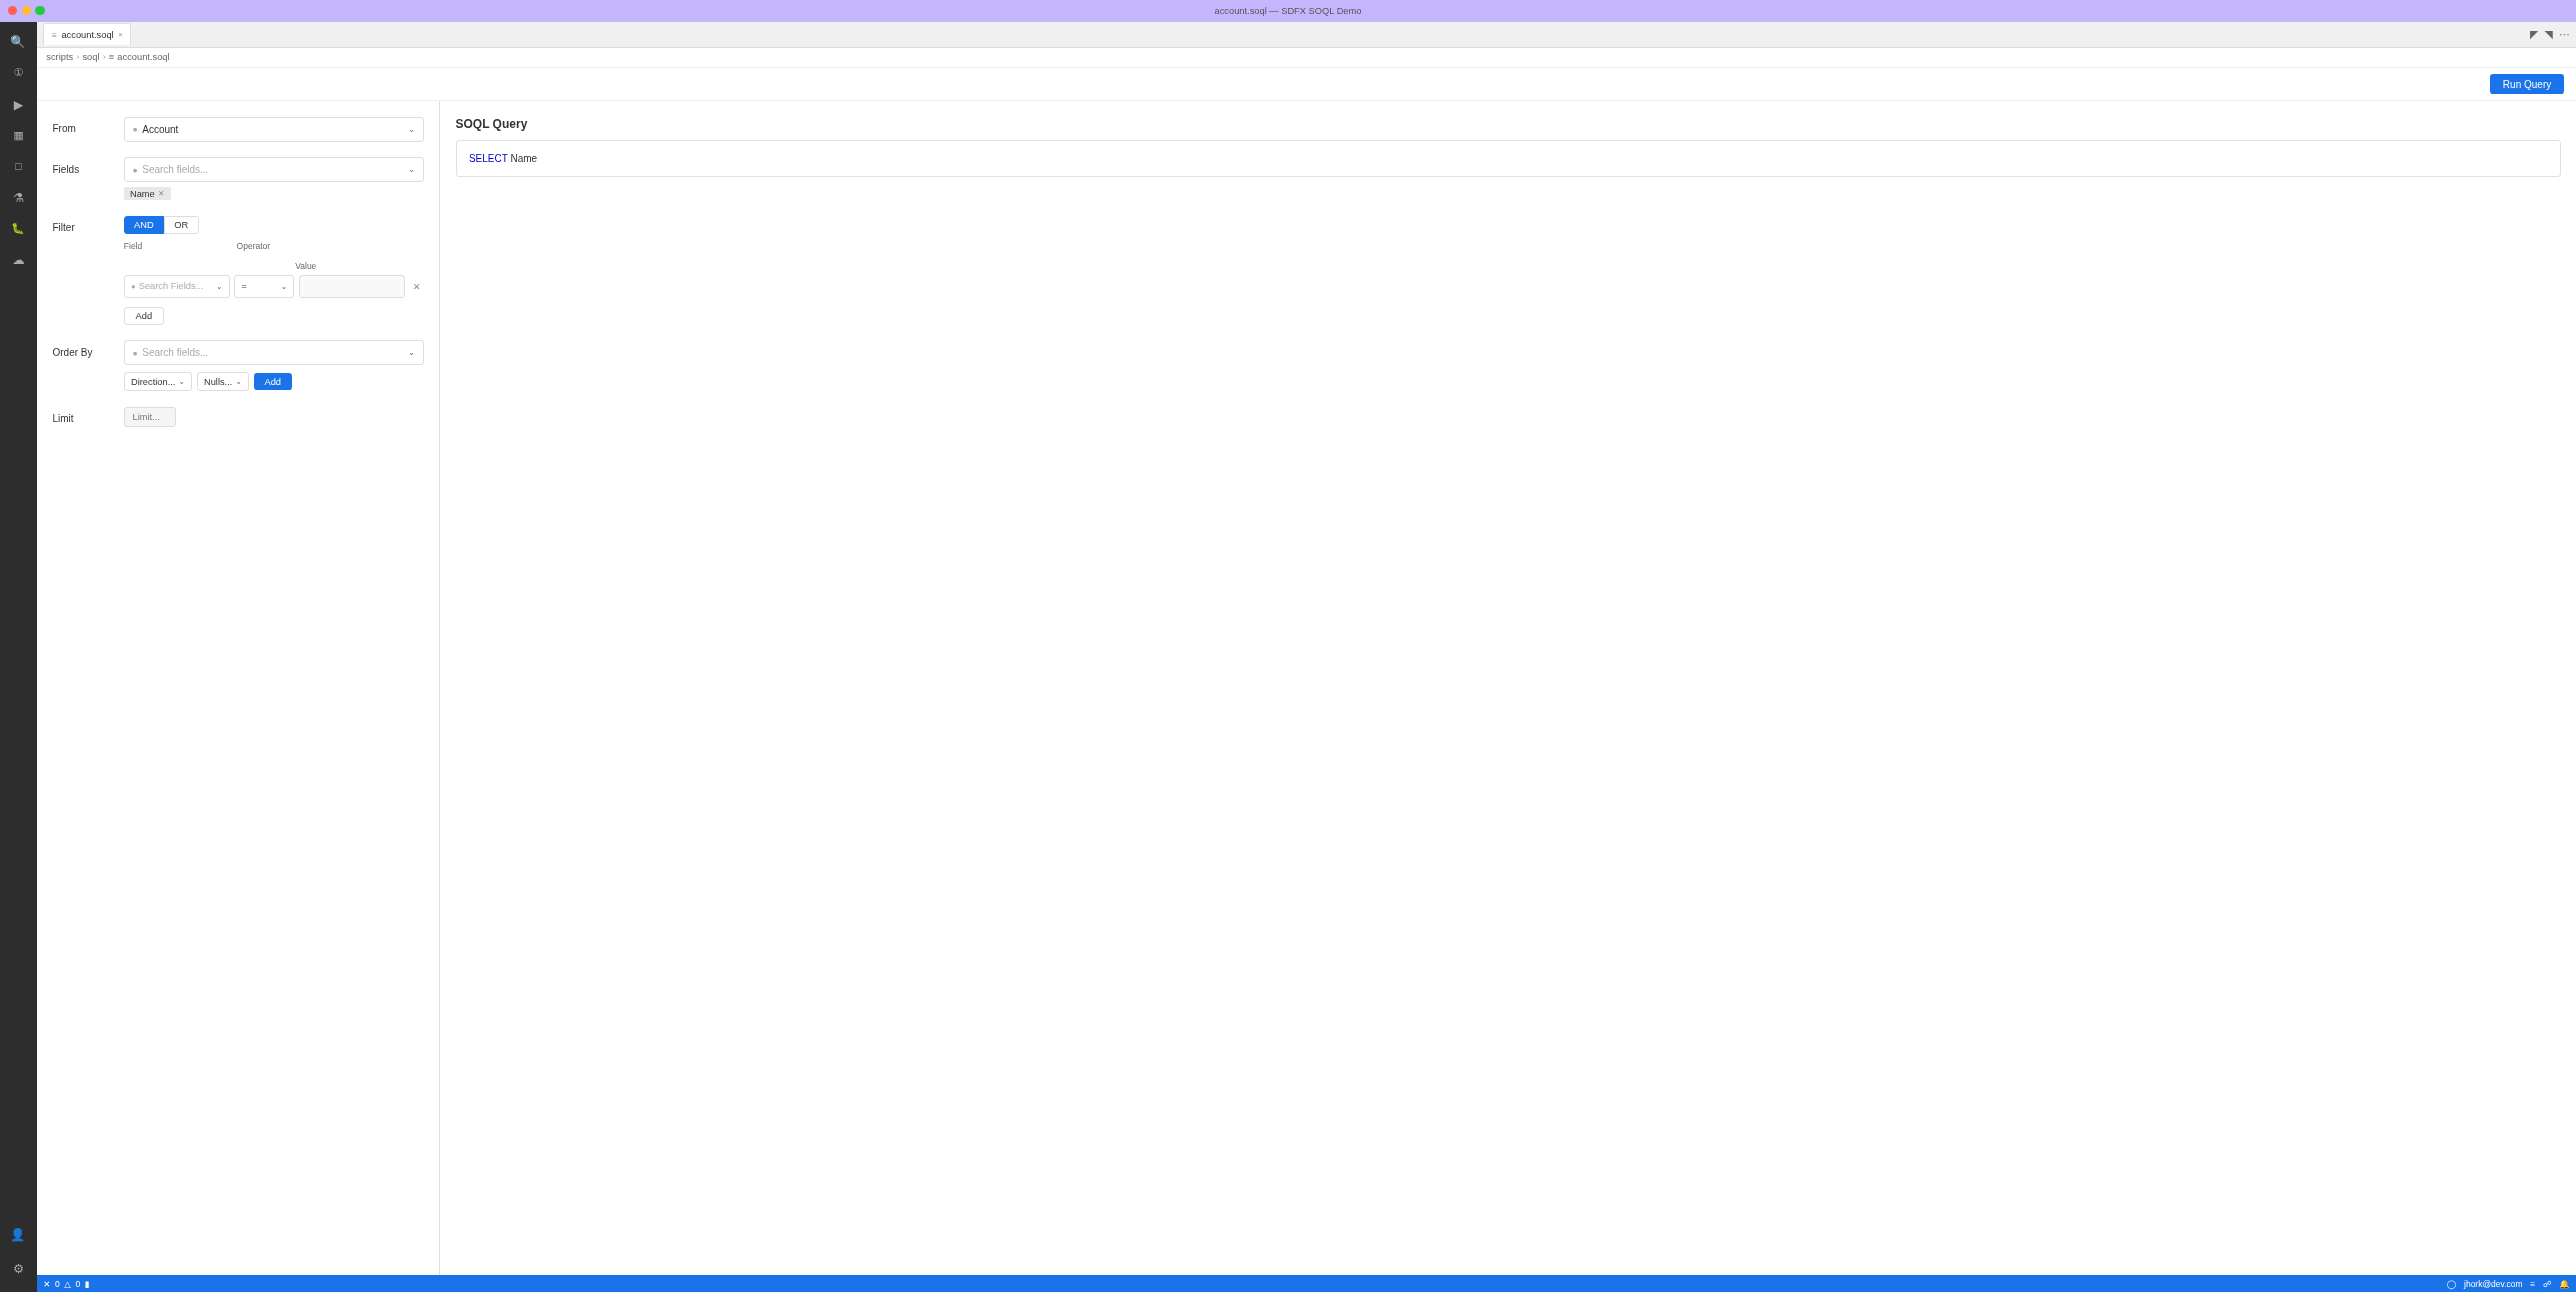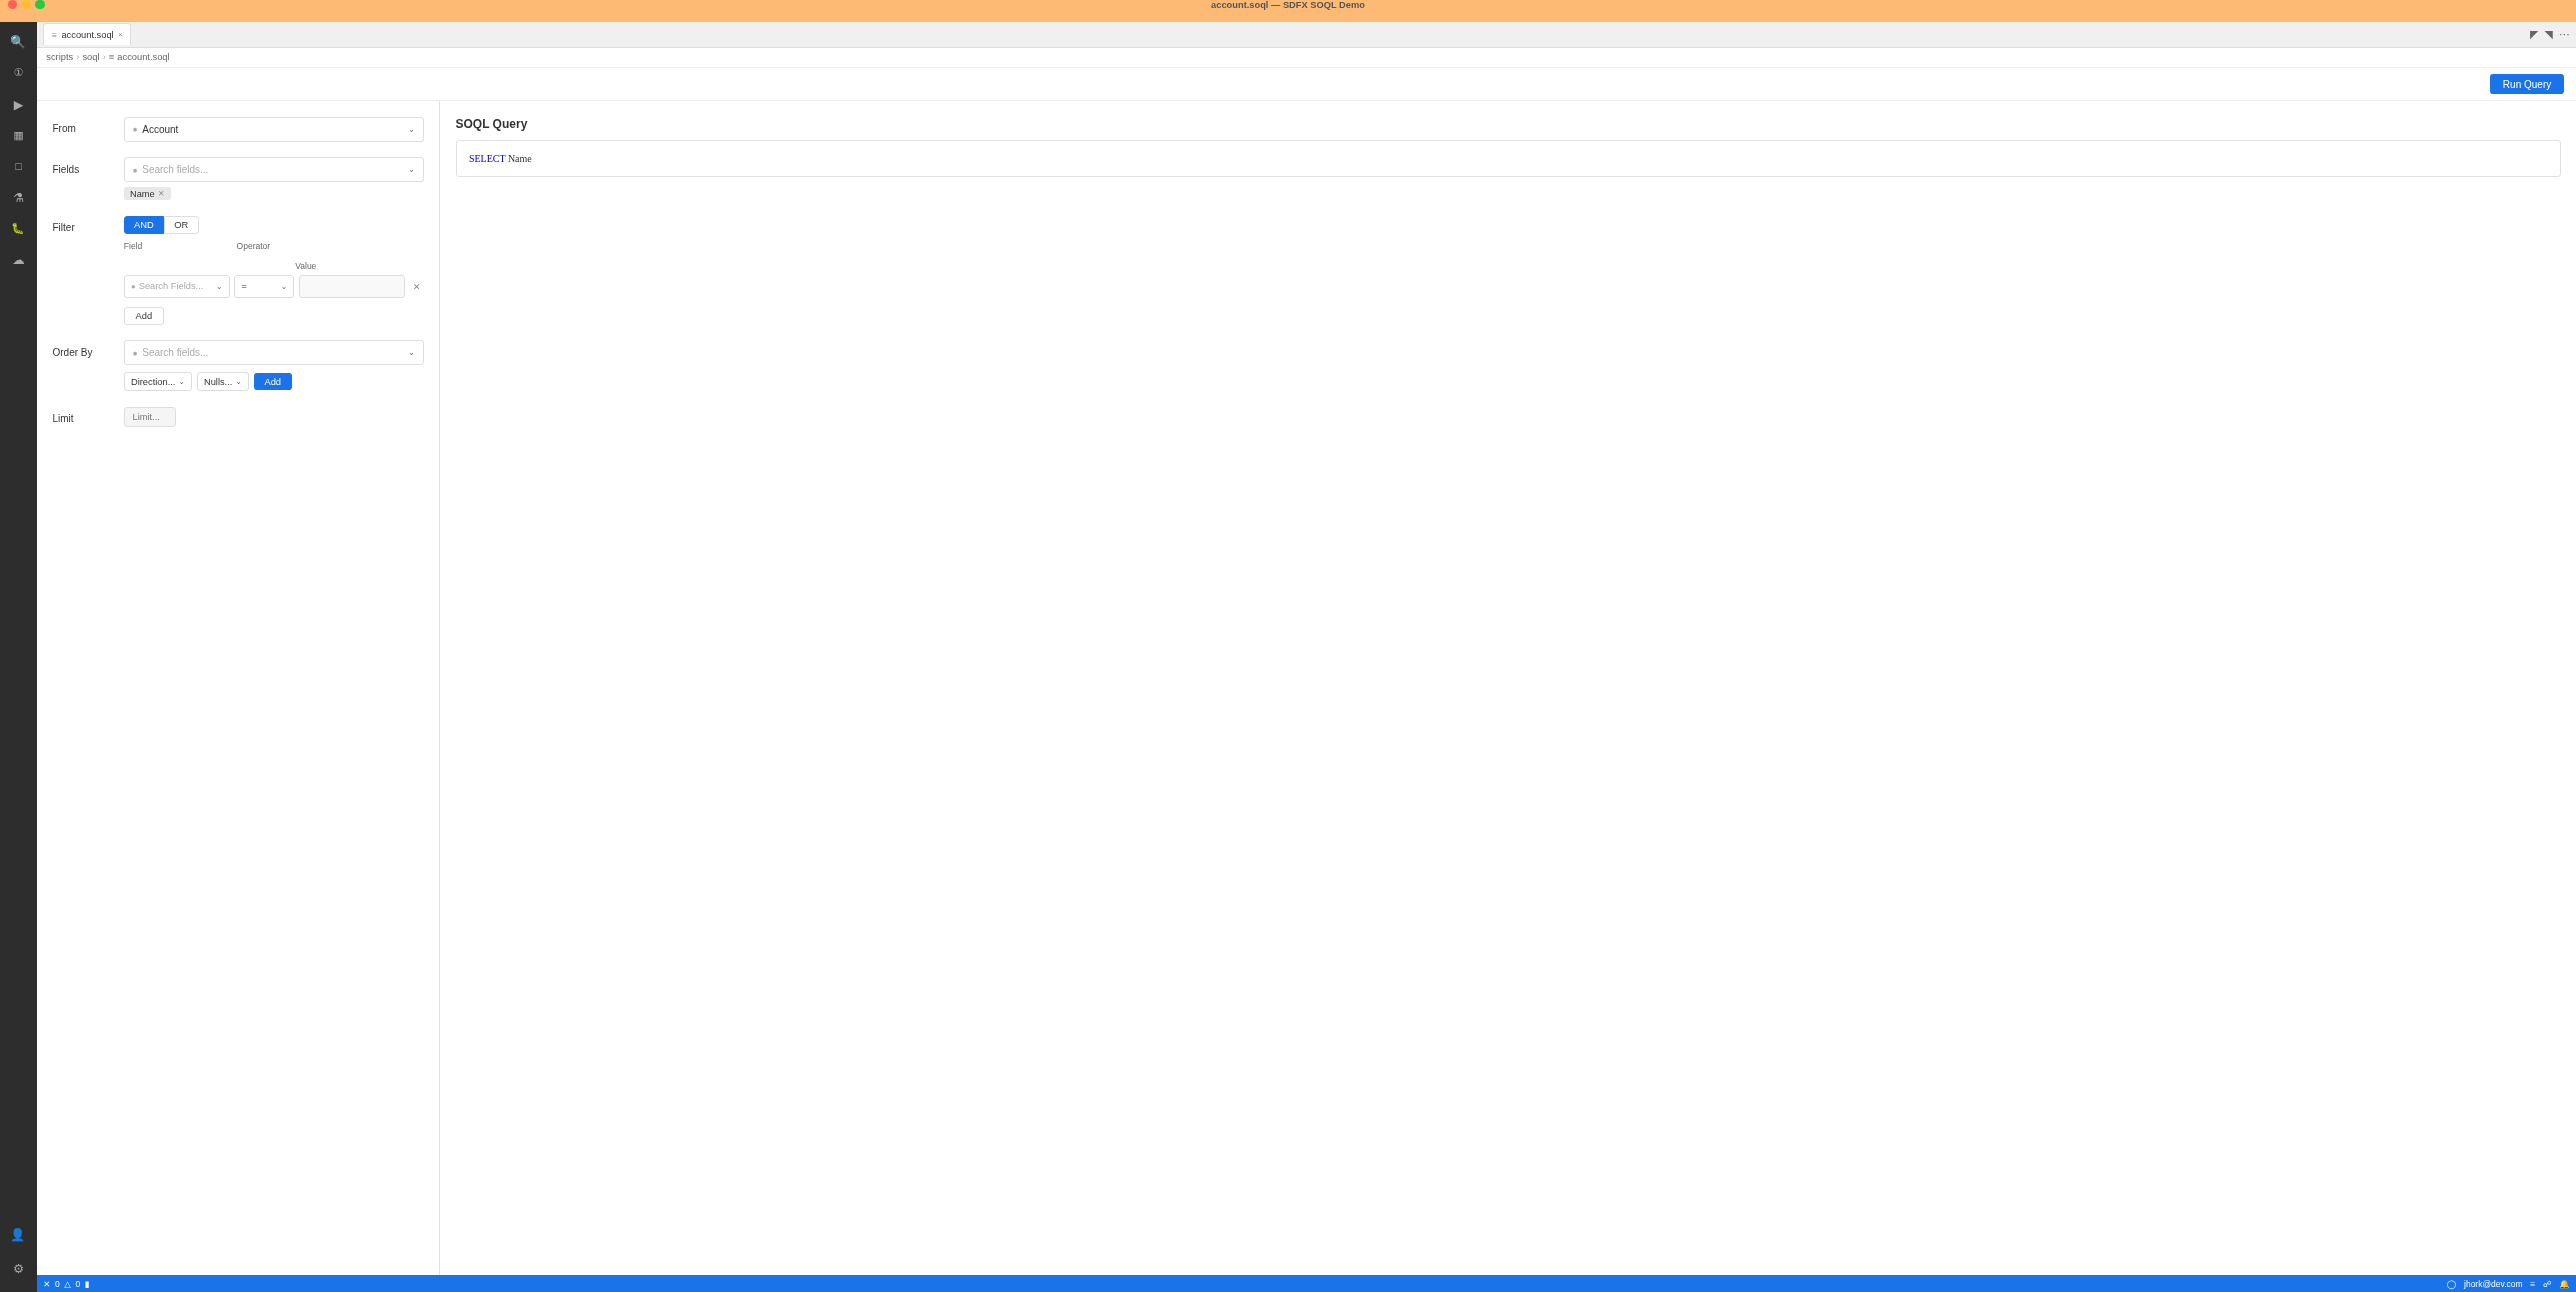--- a/index.html
+++ b/index.html
@@ -1,26 +1,26 @@
 <!DOCTYPE html>
 <html style="font-size:12.4px"><head>
   <meta charset="utf-8">
   <style>
     * { box-sizing: border-box; margin: 0; padding: 0; }
     body { font-family: -apple-system, BlinkMacSystemFont, 'Segoe UI', sans-serif; background: #f5f5f5; display: flex; flex-direction: column; height: 100vh; overflow: hidden; }
 
     
     .title-bar {
-      background: #fdba74;
+      background: #c4b5fd;
       height: 21.7px;
       display: flex;
+      align-items: center;
       justify-content: center;
       position: relative;
       flex-shrink: 0;
-      font-weight: bold;
     }
     .traffic-lights {
       position: absolute;
       left: 7.7px;
       display: flex;
       gap: 4.6px;
     }
     .traffic-light {
       width: 9.3px;
       height: 9.3px;
@@ -352,21 +352,21 @@
       font-size: 12px;
       font-weight: 600;
       color: #333;
       margin-bottom: 9.3px;
     }
     .soql-code {
       background: #fff;
       border: 0.8px solid #e0e0e0;
       border-radius: 3.1px;
       padding: 9.3px 12.4px;
-      font-family: Liberation Serif, serif;
+      font-family: Liberation Sans, sans-serif;
       font-size: 10px;
       color: #333;
       line-height: 1.6;
     }
     .soql-keyword { color: #0000cc; }
 
     
     .status-bar {
       height: 17px;
       background: #1a73e8;

